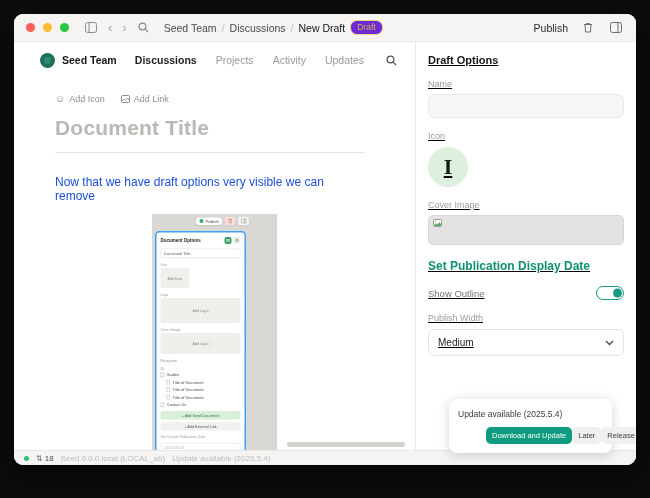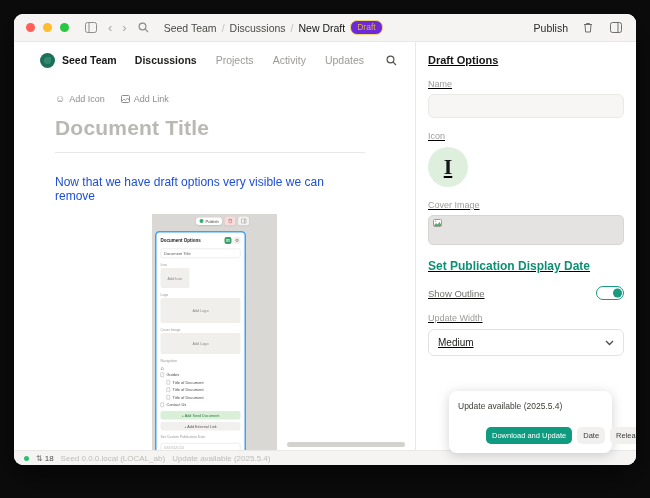--- a/index.html
+++ b/index.html
@@ -82,21 +82,21 @@
   .toggle-row { margin-top:13px; display:flex; align-items:center; }
   .toggle-row .lbl { font-size:9.5px; color:#72716e; }
   .toggle { margin-left:auto; width:28px; height:14px; border:1.5px solid #179a80; border-radius:14px; position:relative; background:#fff; cursor:pointer; }
   .toggle .knob { position:absolute; right:1.5px; top:50%; transform:translateY(-50%); width:9px; height:9px; border-radius:50%; background:#179a80; }
   .select { margin-top:6px; width:100%; height:27px; border:1px solid #e3e2e0; border-radius:6px; display:flex; align-items:center; padding:0 9px; font-size:10px; color:#1d1d1b; cursor:pointer; }
   .select .chevdn { margin-left:auto; color:#4a4a47; display:flex; }
 
   
   .toast { position:absolute; right:24px; bottom:12px; width:163px; background:#fff; border-radius:8px; box-shadow:0 2px 12px rgba(0,0,0,.18); padding:10px 9px 9px 9px; z-index:5; }
   .toast-title { font-size:8.5px; color:#3c3c39; }
-  .toast-btns { display:flex; gap:5px; margin-top:16px;padding-left:28px; }
+  .toast-btns { display:flex; margin-top:8px;padding-left:28px; }
   .t-btn { border:none; border-radius:5px; font-family:inherit; font-size:7.5px; padding:4px 6px; cursor:pointer; white-space:nowrap; }
   .t-btn.primary { background:#0f9b80; color:#fff; }
   .t-btn.plain { background:#f1f0ee; color:#3c3c39; }
 
   
   .statusbar { position:absolute; left:0; right:0; bottom:0; height:15px; background:#f5f4f2; border-top:1px solid #e9e8e6; display:flex; align-items:center; padding:0 10px; gap:7px; font-size:8px; }
   .sb-dot { width:5px; height:5px; border-radius:50%; background:#2fbf71; }
   .sb-count { color:#4c4c49; display:flex; align-items:center; gap:2px; }
   .sb-count .sync { font-size:8px; color:#6e6e6b; }
   .sb-text { color:#bdbcb9; }
@@ -277,37 +277,37 @@
 
         <div class="pub-link">Set Publication Display Date</div>
 
         <div class="toggle-row">
           <span class="lbl">Show Outline</span>
           <span class="toggle">
               <span class="knob"></span>
             </span>
         </div>
 
-        <div class="f-label">Update Width</div>
+        <div class="f-label">Publish Width</div>
         <div class="select">
           <span>Medium</span>
           <span class="chevdn">
             <svg width="9" height="6" viewBox="0 0 9 6">
                 <path d="M1 1l3.5 3.5L8 1" fill="none" stroke="#4a4a47" stroke-width="1.3"></path>
               </svg>
           </span>
         </div>
       </div>
     </div>
 
     <div class="toast">
       <div class="toast-title">Update available (2025.5.4)</div>
       <div class="toast-btns">
         <button class="t-btn primary">Download and Update</button>
-        <button class="t-btn plain">Date</button>
+        <button class="t-btn plain">Later</button>
         <button class="t-btn plain">Release Notes</button>
       </div>
     </div>
 
     <div class="statusbar">
       <span class="sb-dot"></span>
       <span class="sb-count">
         <span class="sync">⇅</span>
         <span>18</span>
       </span>

